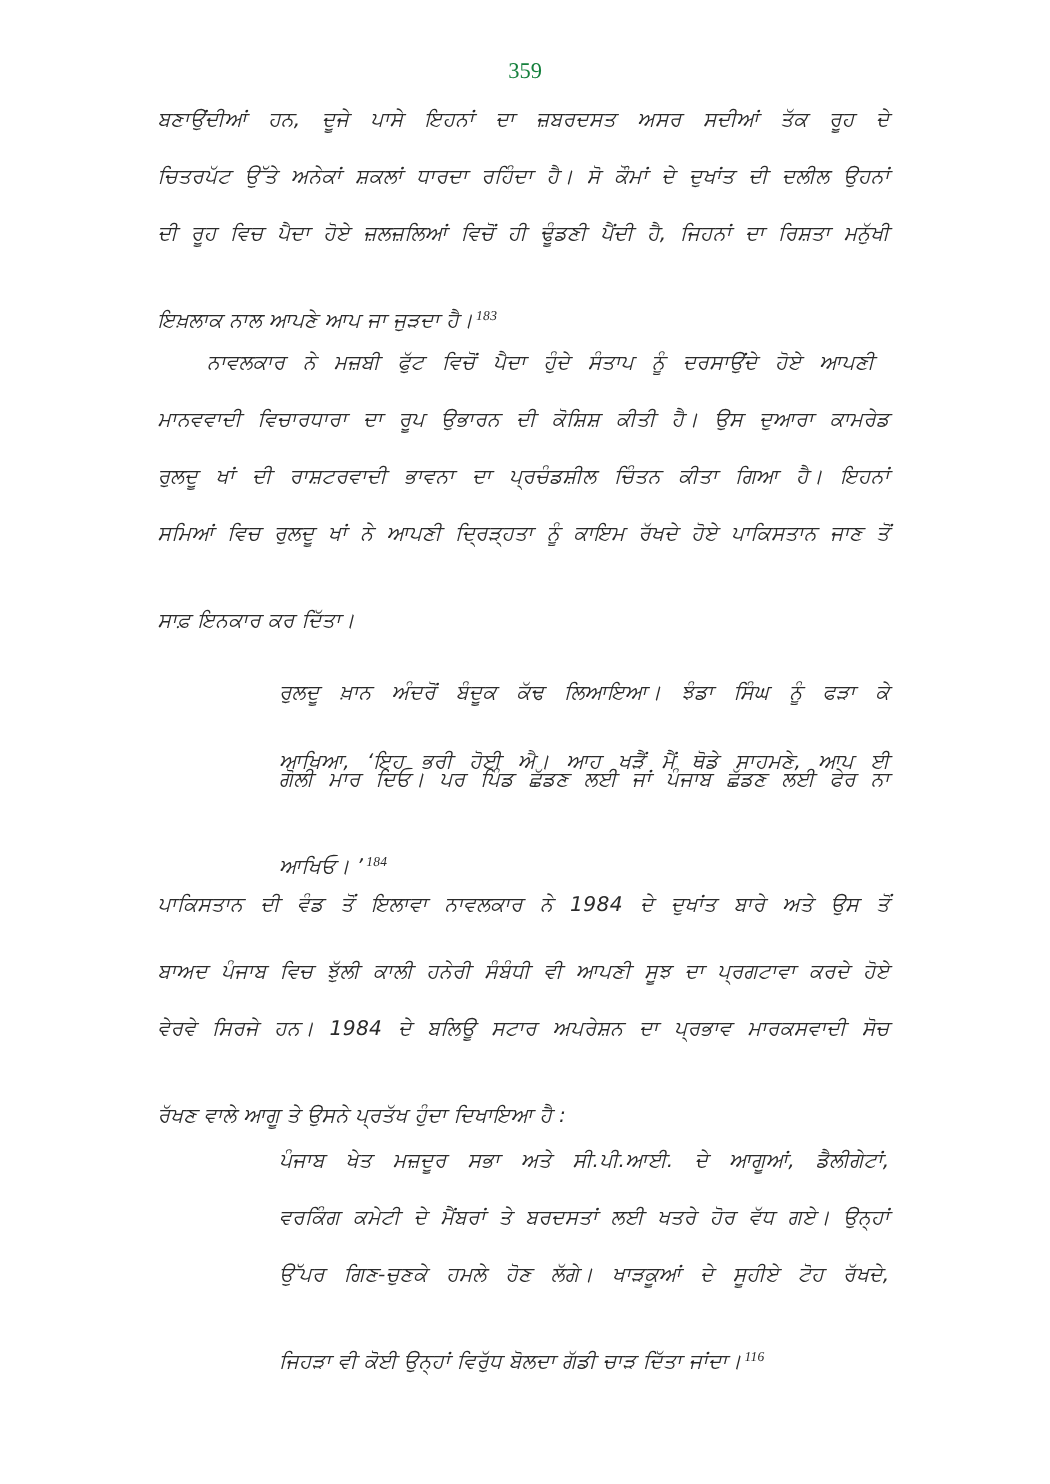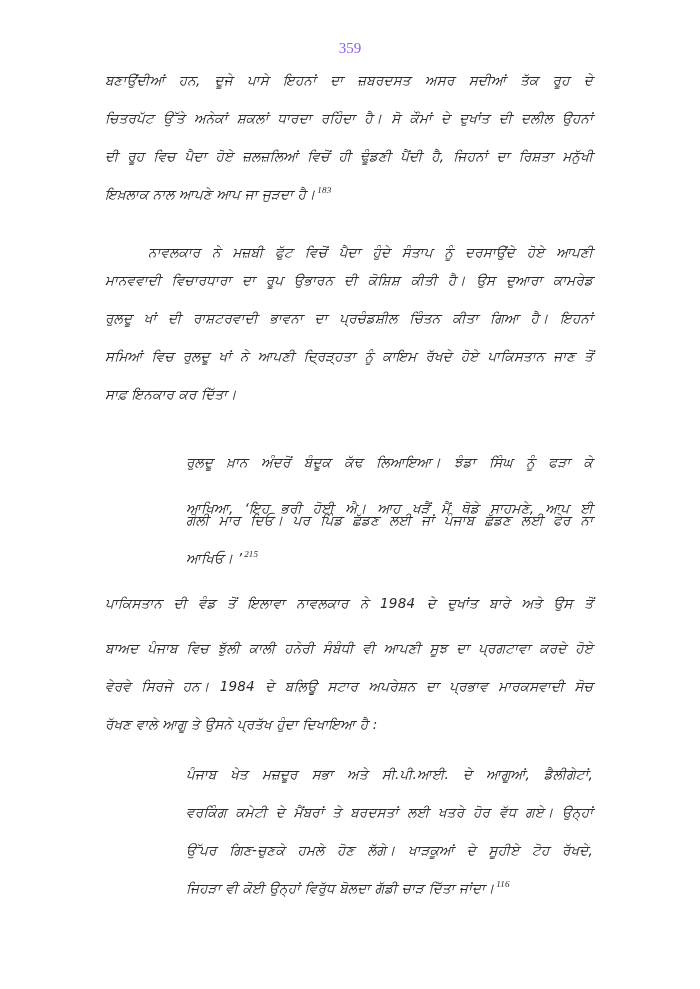--- a/index.html
+++ b/index.html
@@ -22,52 +22,52 @@
     height: 989px;
   }
   .page-number {
     position: absolute;
     top: 40px;
     left: 0;
     width: 700px;
     text-align: center;
     font-family: "Liberation Serif", "DejaVu Serif", serif;
     font-size: 15px;
-    color: #8b5cf6;
+    color: #15803d;
   }
   .line {
     position: absolute;
     white-space: nowrap;
     font-size: 13.5px;
     line-height: 20px;
     height: 20px;
     letter-spacing: 0.2px;
     font-style: italic;
   }
   .full {
     left: 105px;
     width: 488px;
     text-align: justify;
     text-align-last: justify;
   }
   .indent {
-    left: 148px;
+    left: 138px;
     width: 445px;
     text-align: justify;
     text-align-last: justify;
-    margin-top: 10px;
   }
   .quote {
     left: 186px;
     width: 407px;
     text-align: justify;
     text-align-last: justify;
   }
   .last {
     text-align-last: left;
+    margin-top: 20px;
   }
   sup {
     font-family: "Liberation Serif", "DejaVu Serif", serif;
     font-size: 9px;
     vertical-align: top;
     position: relative;
     top: -4px;
     margin-left: 2px;
   }
 </style>
@@ -90,21 +90,21 @@
     <div class="line full" style="top:270px">ਮਾਨਵਵਾਦੀ ਵਿਚਾਰਧਾਰਾ ਦਾ ਰੂਪ ਉਭਾਰਨ ਦੀ ਕੋਸ਼ਿਸ਼ ਕੀਤੀ ਹੈ। ਉਸ ਦੁਆਰਾ ਕਾਮਰੇਡ</div>
     <div class="line full" style="top:308px">ਰੁਲਦੂ ਖਾਂ ਦੀ ਰਾਸ਼ਟਰਵਾਦੀ ਭਾਵਨਾ ਦਾ ਪ੍ਰਚੰਡਸ਼ੀਲ ਚਿੰਤਨ ਕੀਤਾ ਗਿਆ ਹੈ। ਇਹਨਾਂ</div>
     <div class="line full" style="top:346px">ਸਮਿਆਂ ਵਿਚ ਰੁਲਦੂ ਖਾਂ ਨੇ ਆਪਣੀ ਦ੍ਰਿੜ੍ਹਤਾ ਨੂੰ ਕਾਇਮ ਰੱਖਦੇ ਹੋਏ ਪਾਕਿਸਤਾਨ ਜਾਣ ਤੋਂ</div>
     <div class="line full last" style="top:384px">ਸਾਫ਼ ਇਨਕਾਰ ਕਰ ਦਿੱਤਾ।</div>
   </div>
 
   <div>
     <div class="line quote" style="top:452px">ਰੁਲਦੂ ਖ਼ਾਨ ਅੰਦਰੋਂ ਬੰਦੂਕ ਕੱਢ ਲਿਆਇਆ। ਝੰਡਾ ਸਿੰਘ ਨੂੰ ਫੜਾ ਕੇ</div>
     <div class="line quote" style="top:498px">ਆਖਿਆ, ‘ਇਹ ਭਰੀ ਹੋਈ ਐ। ਆਹ ਖੜੈਂ ਮੈਂ ਥੋਡੇ ਸਾਹਮਣੇ, ਆਪ ਈ</div>
     <div class="line quote" style="top:510px">ਗੋਲੀ ਮਾਰ ਦਿਓ। ਪਰ ਪਿੰਡ ਛੱਡਣ ਲਈ ਜਾਂ ਪੰਜਾਬ ਛੱਡਣ ਲਈ ਫੇਰ ਨਾ</div>
-    <div class="line quote last" style="top:548px"><span>ਆਖਿਓ। ’</span><sup>215</sup></div>
+    <div class="line quote last" style="top:548px"><span>ਆਖਿਓ। ’</span><sup>184</sup></div>
   </div>
 
   <div>
     <div class="line full" style="top:593px">ਪਾਕਿਸਤਾਨ ਦੀ ਵੰਡ ਤੋਂ ਇਲਾਵਾ ਨਾਵਲਕਾਰ ਨੇ 1984 ਦੇ ਦੁਖਾਂਤ ਬਾਰੇ ਅਤੇ ਉਸ ਤੋਂ</div>
     <div class="line full" style="top:638px">ਬਾਅਦ ਪੰਜਾਬ ਵਿਚ ਝੁੱਲੀ ਕਾਲੀ ਹਨੇਰੀ ਸੰਬੰਧੀ ਵੀ ਆਪਣੀ ਸੂਝ ਦਾ ਪ੍ਰਗਟਾਵਾ ਕਰਦੇ ਹੋਏ</div>
     <div class="line full" style="top:676px">ਵੇਰਵੇ ਸਿਰਜੇ ਹਨ। 1984 ਦੇ ਬਲਿਊ ਸਟਾਰ ਅਪਰੇਸ਼ਨ ਦਾ ਪ੍ਰਭਾਵ ਮਾਰਕਸਵਾਦੀ ਸੋਚ</div>
     <div class="line full last" style="top:714px">ਰੱਖਣ ਵਾਲੇ ਆਗੂ ਤੇ ਉਸਨੇ ਪ੍ਰਤੱਖ ਹੁੰਦਾ ਦਿਖਾਇਆ ਹੈ :</div>
   </div>
 
   <div>

